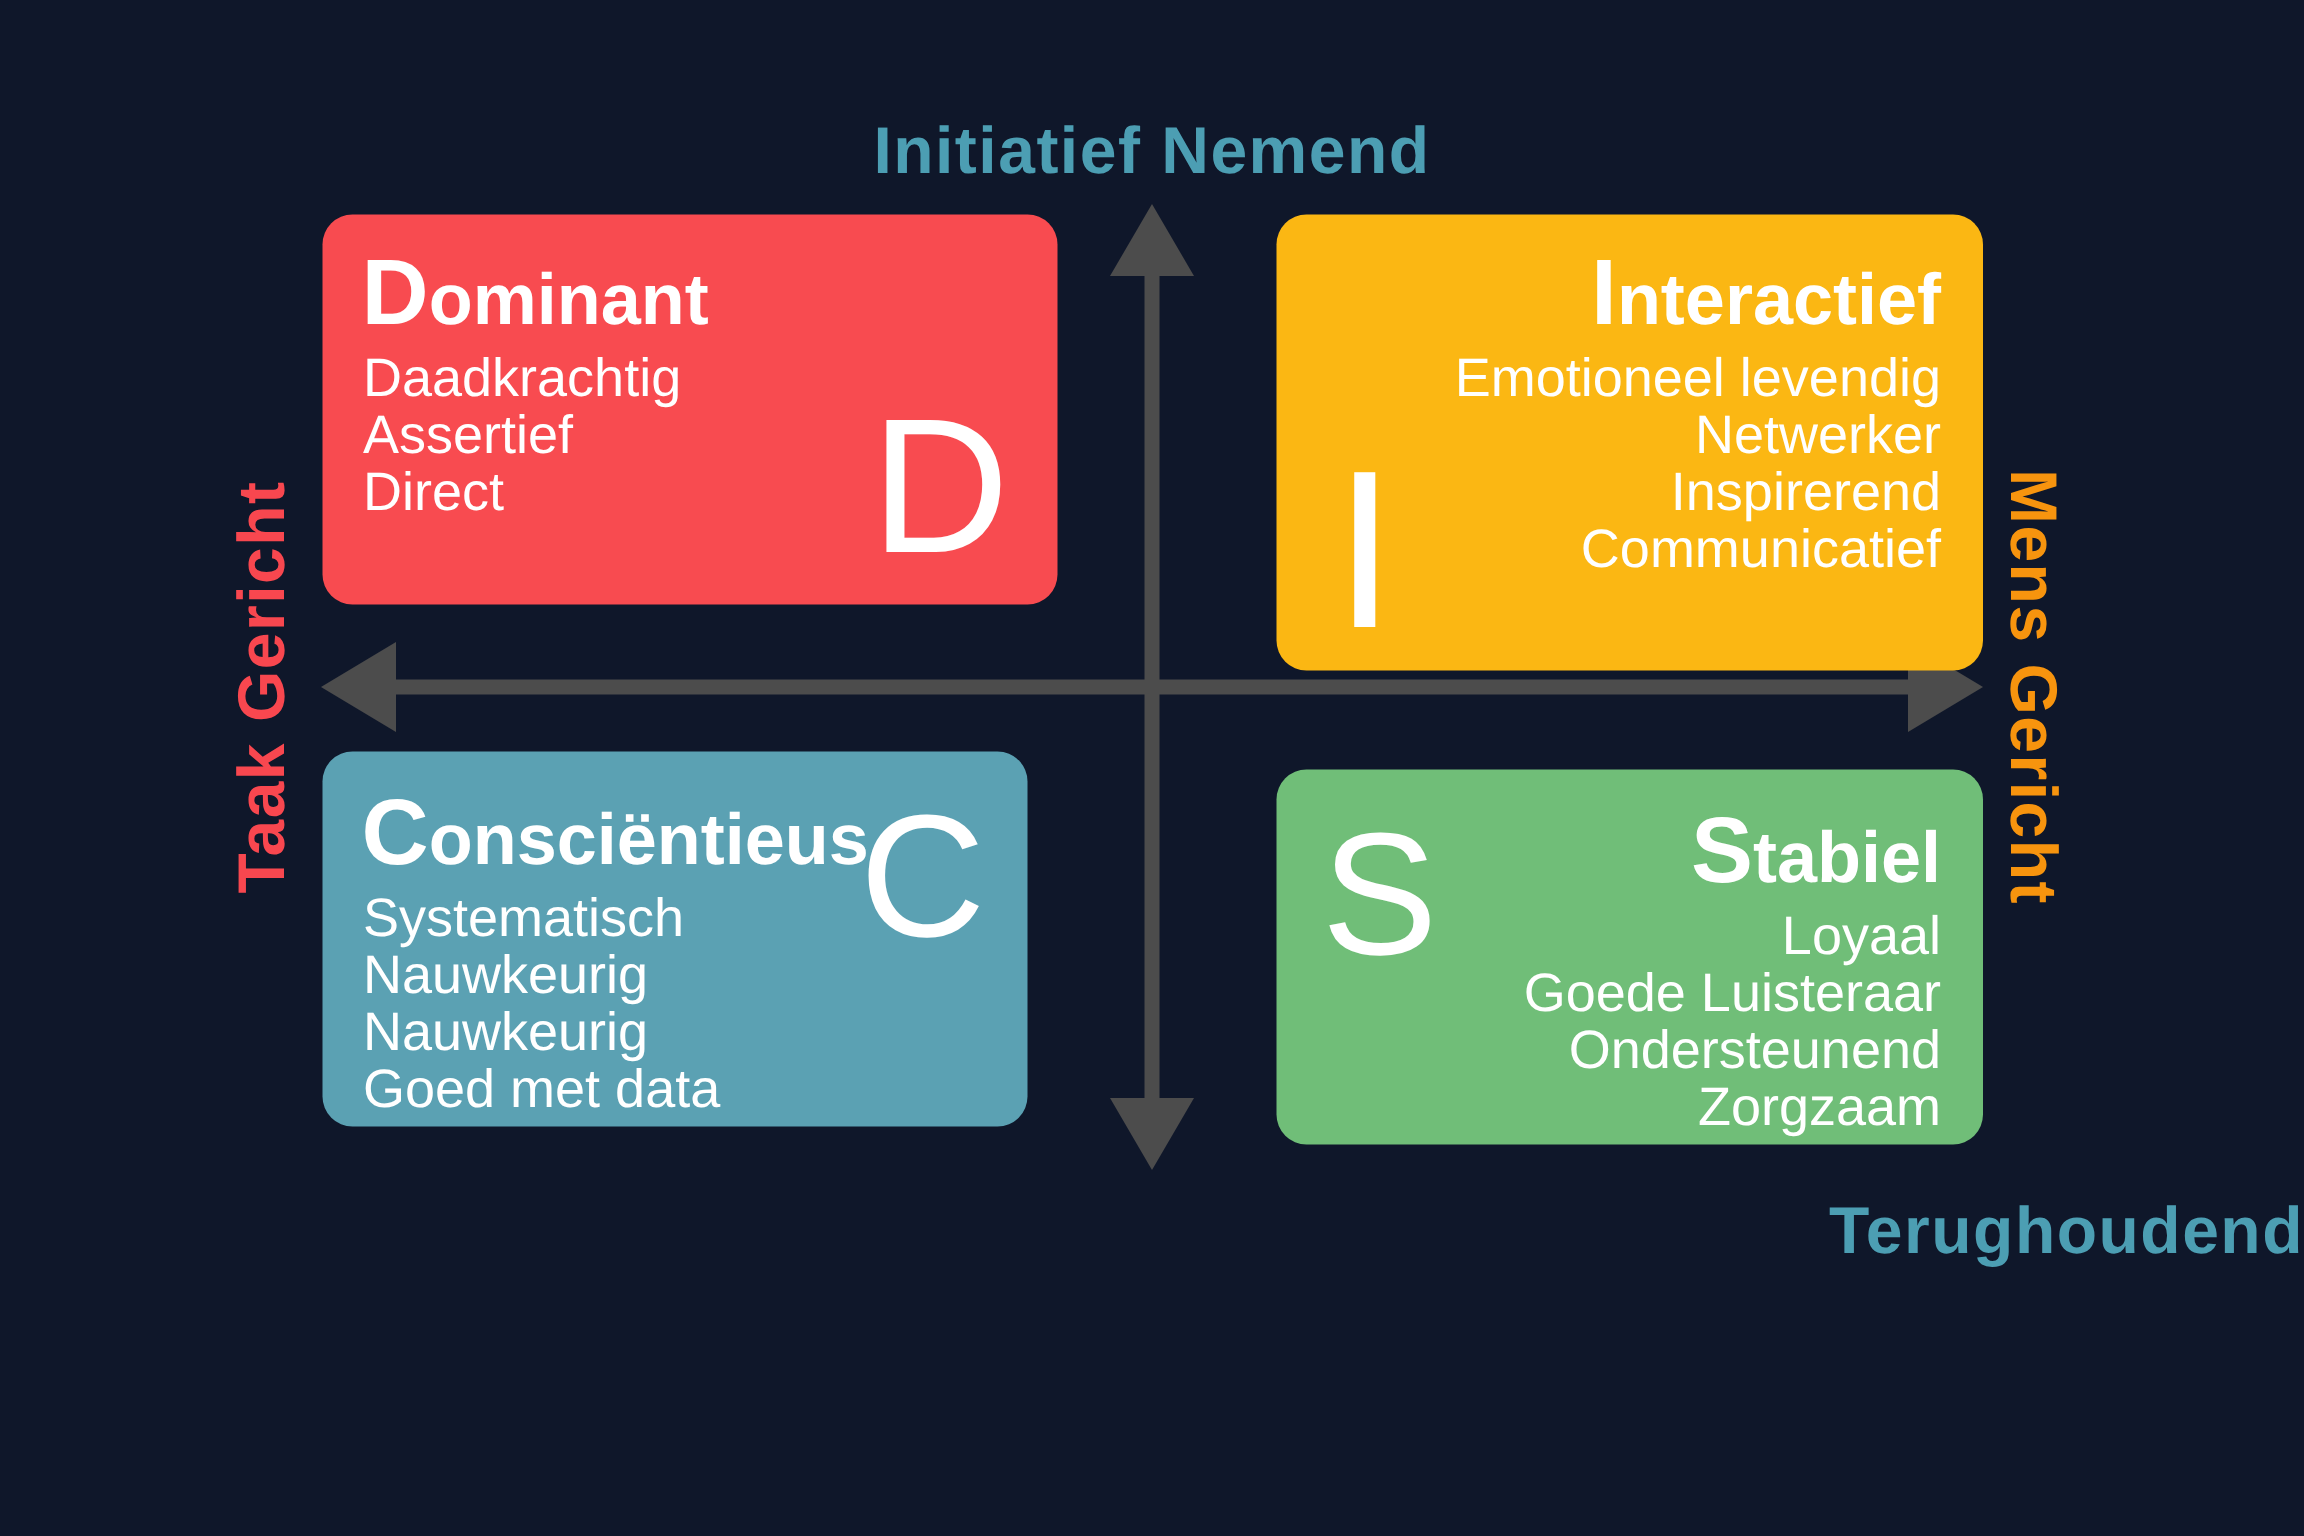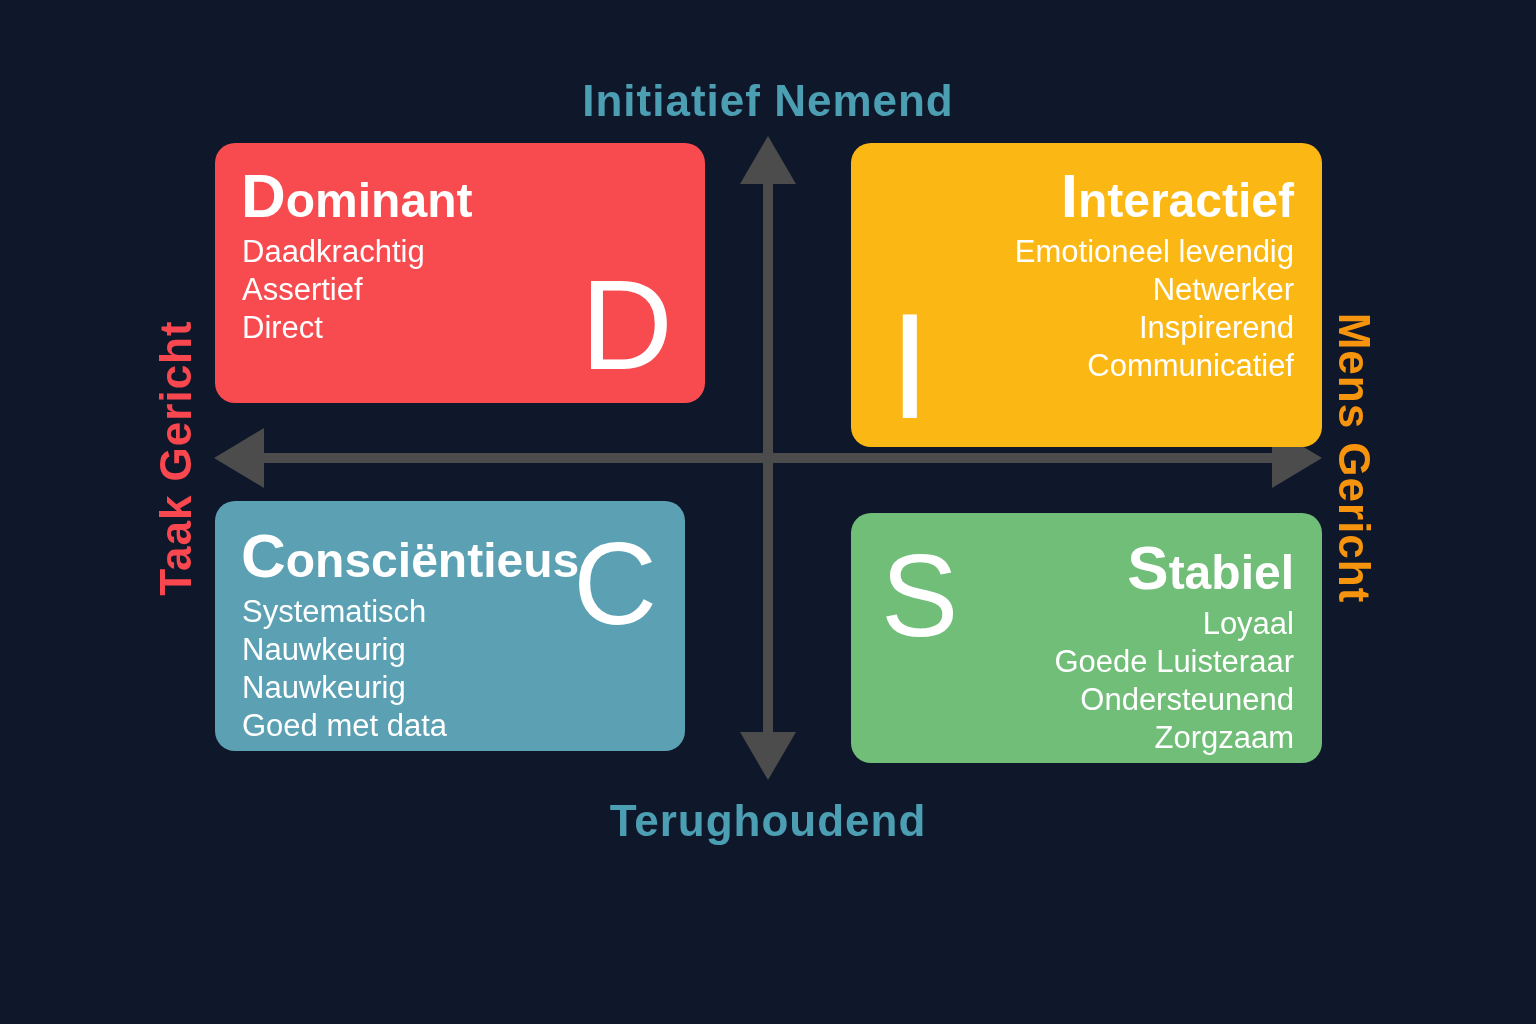--- a/index.html
+++ b/index.html
@@ -35,21 +35,21 @@
   }
   .axis-label.top {
     left: 0; right: 0;
     top: 76px;
     text-align: center;
     color: #4C9EB3;
   }
   .axis-label.bottom {
     left: 0; right: 0;
     top: 796px;
-    text-align: center;
+    text-align: right;
     color: #4C9EB3;
   }
   .axis-label.side {
     width: 0; height: 0;
     display: flex;
     align-items: center;
     justify-content: center;
   }
   .axis-label.left {
     left: 176px; top: 458px;
@@ -92,21 +92,21 @@
   .quad.dominant .title      { left: 26px; top: 22px; }
   .quad.interactief .title   { right: 28px; top: 22px; text-align: right; }
   .quad.conscientieus .title { left: 26px; top: 24px; }
   .quad.stabiel .title       { right: 28px; top: 24px; text-align: left; }
 
   .quad .traits {
     position: absolute;
     margin: 0;
     padding: 0;
     list-style: none;
-    font-size: 31px;
+    font-size: 36px;
     font-weight: 400;
     line-height: 38px;
   }
   .quad.dominant .traits      { left: 27px; top: 90px; }
   .quad.interactief .traits   { right: 28px; top: 90px; text-align: right; }
   .quad.conscientieus .traits { left: 27px; top: 92px; }
   .quad.stabiel .traits       { right: 28px; top: 92px; text-align: right; }
 
   .quad .big-letter {
     position: absolute;

